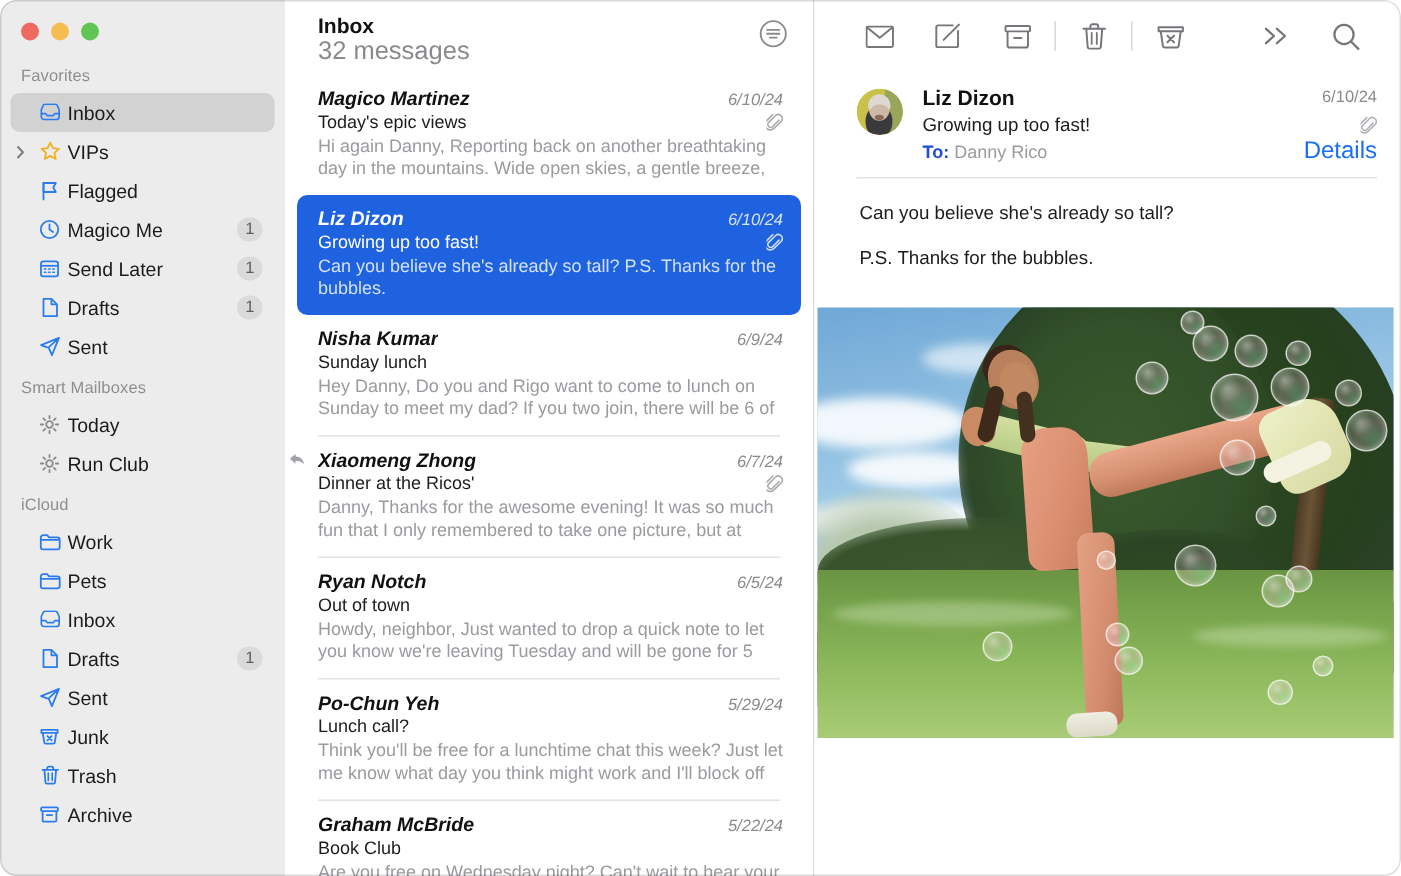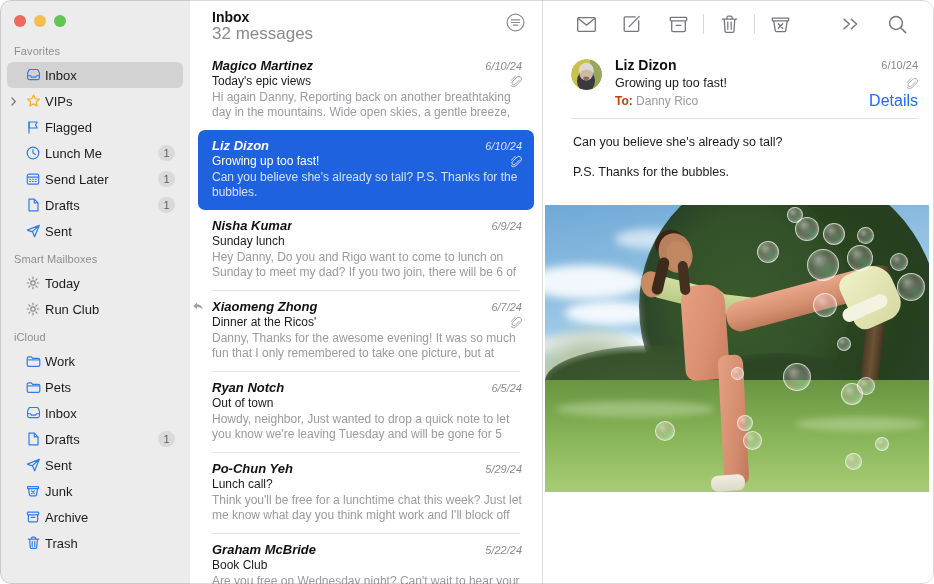--- a/index.html
+++ b/index.html
@@ -205,21 +205,21 @@
   .rh-name {
     font-size: 14px; font-weight: bold; color: #111114;
     line-height: 18px;
   }
   .rh-subj {
     font-size: 12.5px; color: #1c1c1e; line-height: 18px;
   }
   .rh-to {
     font-size: 12px; color: #9a9a9f; line-height: 18px;
   }
-  .rh-to b { color: #c2410c; font-weight: bold; }
+  .rh-to b { color: #1d4ed8; font-weight: bold; }
   .rh-right {
     text-align: right; flex: 0 0 auto;
     display: flex; flex-direction: column; align-items: flex-end;
   }
   .rh-date { font-size: 11px; color: #8a8a8e; line-height: 18px; }
   .rh-clip { color: #b0b0b5; height: 18px; display:flex; align-items:center;}
   .rh-details {
     font-size: 16px; color: #1a6ef5; line-height: 18px;
   }
   .read-sep {
@@ -535,21 +535,21 @@
     </div>
 
     <div class="sb-item">
       <span class="indent-pad"></span>
       <span class="sb-ico">
         <svg width="14" height="14" viewBox="0 0 14 14">
             <circle cx="7" cy="7" r="5.8" fill="none" stroke="currentColor" stroke-width="1.2"></circle>
             <path d="M7 3.6V7l2.4 1.6" fill="none" stroke="currentColor" stroke-width="1.2" stroke-linecap="round"></path>
           </svg>
       </span>
-      <span class="sb-label">Lunch Me</span>
+      <span class="sb-label">Magico Me</span>
       <span class="sb-badge">1</span>
     </div>
 
     <div class="sb-item">
       <span class="indent-pad"></span>
       <span class="sb-ico">
         <svg width="14" height="14" viewBox="0 0 14 14">
             <rect x="1.3" y="2.2" width="11.4" height="10" rx="1.6" fill="none" stroke="currentColor" stroke-width="1.2"></rect>
             <path d="M1.3 5.2h11.4" stroke="currentColor" stroke-width="1.2"></path>
             <path d="M3.6 7.3h1M6.4 7.3h1M9.2 7.3h1M3.6 9.5h1M6.4 9.5h1M9.2 9.5h1" stroke="currentColor" stroke-width="1.1" stroke-linecap="round"></path>
@@ -665,45 +665,45 @@
     <div class="sb-item">
       <span class="indent-pad"></span>
       <span class="sb-ico">
         <svg width="14" height="14" viewBox="0 0 14 14">
             <path d="M1.6 2.6h10.8v2H1.6z" fill="none" stroke="currentColor" stroke-width="1.2" stroke-linejoin="round"></path>
             <path d="M2.5 4.6l1 6.3c.07.5.5.9 1 .9h5c.5 0 .93-.4 1-.9l1-6.3" fill="none" stroke="currentColor" stroke-width="1.2" stroke-linejoin="round"></path>
             <path d="M5.6 6.8l2.8 2.8M8.4 6.8l-2.8 2.8" stroke="currentColor" stroke-width="1.2" stroke-linecap="round"></path>
           </svg>
       </span>
       <span class="sb-label">Junk</span>
-    </div>
-
-    <div class="sb-item">
-      <span class="indent-pad"></span>
-      <span class="sb-ico">
-        <svg width="14" height="14" viewBox="0 0 14 14">
-            <rect x="1.4" y="2.2" width="11.2" height="2.6" rx="0.8" fill="none" stroke="currentColor" stroke-width="1.2"></rect>
-            <path d="M2.4 4.8v6c0 .6.5 1 1.1 1h7c.6 0 1.1-.4 1.1-1v-6" fill="none" stroke="currentColor" stroke-width="1.2" stroke-linejoin="round"></path>
-            <path d="M5.2 7.4h3.6" stroke="currentColor" stroke-width="1.2" stroke-linecap="round"></path>
-          </svg>
-      </span>
-      <span class="sb-label">Archive</span>
     </div>
 
     <div class="sb-item">
       <span class="indent-pad"></span>
       <span class="sb-ico">
         <svg width="13" height="14" viewBox="0 0 13 14">
             <path d="M1.3 3.2h10.4" stroke="currentColor" stroke-width="1.2" stroke-linecap="round"></path>
             <path d="M4.5 3.2V2c0-.5.4-.9.9-.9h2.2c.5 0 .9.4.9.9v1.2" fill="none" stroke="currentColor" stroke-width="1.2"></path>
             <path d="M2.6 3.2l.7 8.3c.04.5.45.9.95.9h4.5c.5 0 .91-.4.95-.9l.7-8.3" fill="none" stroke="currentColor" stroke-width="1.2" stroke-linejoin="round"></path>
             <path d="M5.2 5.4v5M7.8 5.4v5" stroke="currentColor" stroke-width="1.1" stroke-linecap="round"></path>
           </svg>
       </span>
       <span class="sb-label">Trash</span>
+    </div>
+
+    <div class="sb-item">
+      <span class="indent-pad"></span>
+      <span class="sb-ico">
+        <svg width="14" height="14" viewBox="0 0 14 14">
+            <rect x="1.4" y="2.2" width="11.2" height="2.6" rx="0.8" fill="none" stroke="currentColor" stroke-width="1.2"></rect>
+            <path d="M2.4 4.8v6c0 .6.5 1 1.1 1h7c.6 0 1.1-.4 1.1-1v-6" fill="none" stroke="currentColor" stroke-width="1.2" stroke-linejoin="round"></path>
+            <path d="M5.2 7.4h3.6" stroke="currentColor" stroke-width="1.2" stroke-linecap="round"></path>
+          </svg>
+      </span>
+      <span class="sb-label">Archive</span>
     </div>
   </div>
 
   <div class="list-pane">
 
     <div class="list-header">
       <div>
         <div class="lh-title">Inbox</div>
         <div class="lh-count">32 messages</div>
       </div>

